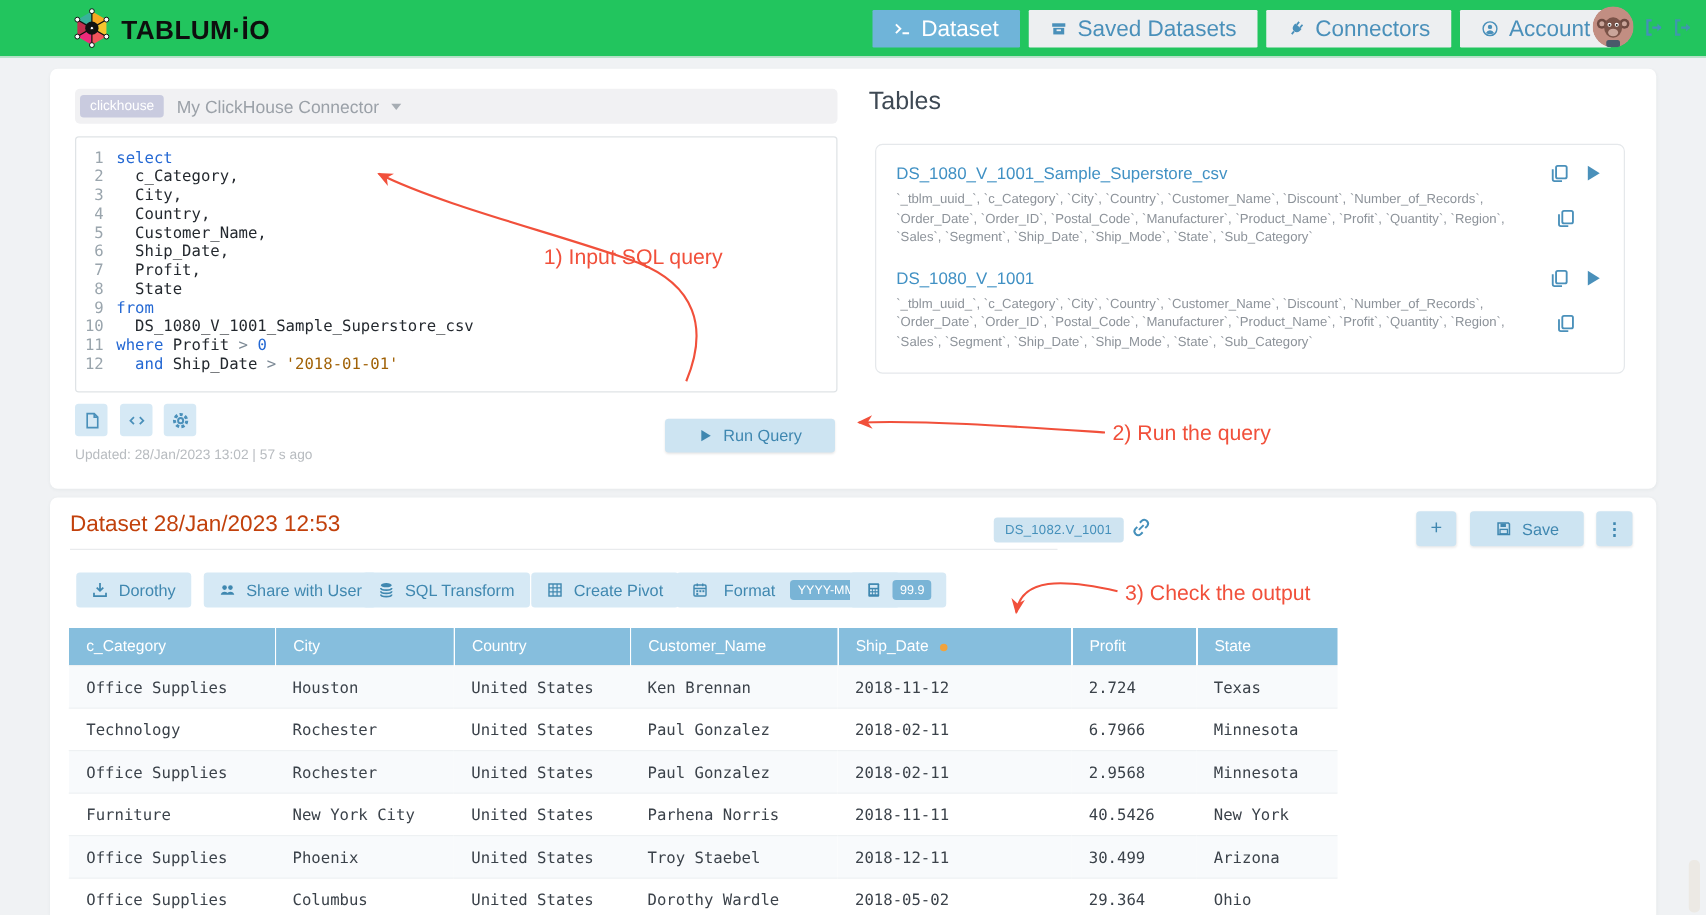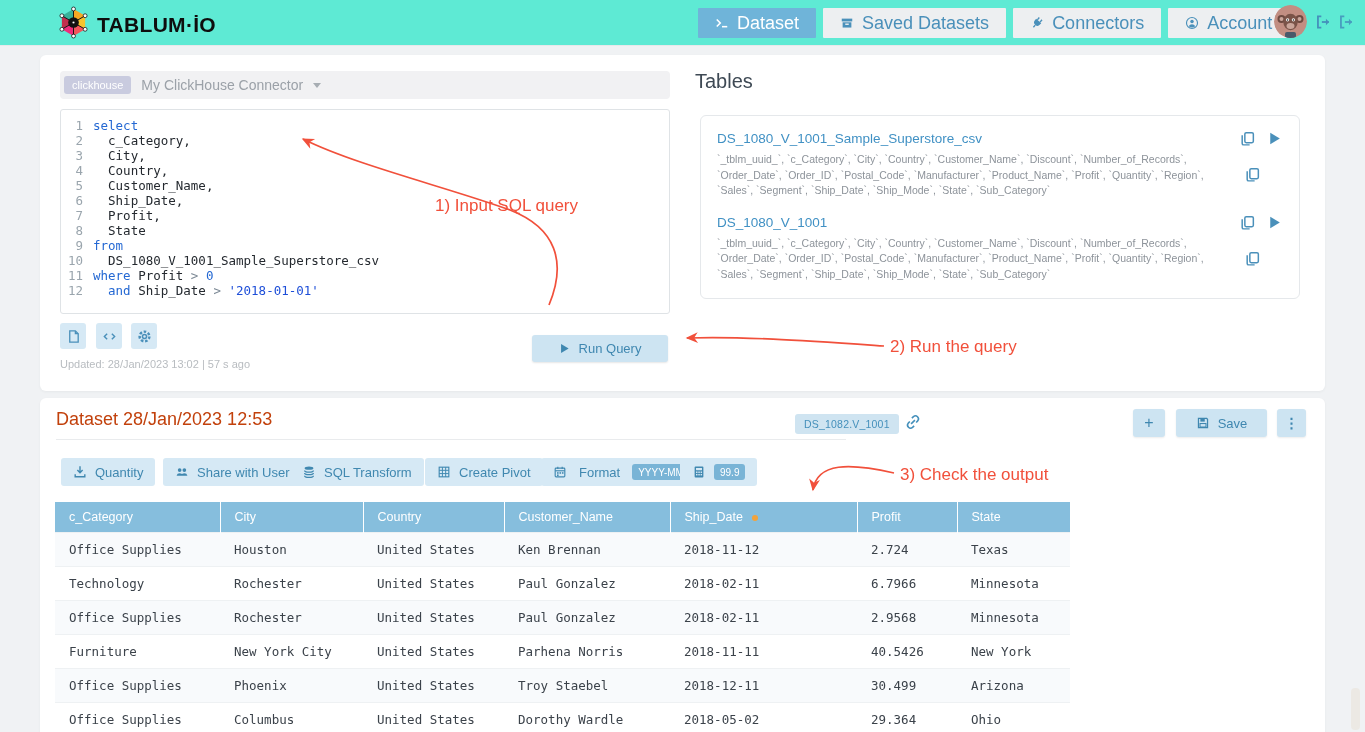--- a/index.html
+++ b/index.html
@@ -1,20 +1,20 @@
 <!DOCTYPE html>
 <html><head>
 <meta charset="utf-8">
 <style>
   * { margin:0; padding:0; box-sizing:border-box; }
   html,body { width:1365px; height:732px; overflow:hidden; }
   body { font-family:"Liberation Sans", sans-serif; background:#f0f2f4; position:relative; }
 
   
-  .topbar { position:absolute; left:0; top:0; width:1365px; height:46px; background:#5eead4;
+  .topbar { position:absolute; left:0; top:0; width:1365px; height:46px; background:#22c55e;
             border-bottom:1px solid #e7e9eb; z-index:10; }
   .brand { position:absolute; left:58px; top:6px; display:flex; align-items:center; gap:8px; }
   .brand-text { font-size:21px; font-weight:700; color:#0e0e0e; letter-spacing:.3px; }
   .nav { position:absolute; left:698px; top:8px; display:flex; gap:7px; }
   .nav-btn { height:30px; padding:0 17px; display:inline-flex; align-items:center; gap:8px;
              background:#edeff1; color:#4a90ba; border:none; border-radius:1px; font-size:18px;
              font-family:inherit; cursor:pointer; }
   .nav-btn.active { background:#6fb4d9; color:#fff; }
   .nav-btn svg { width:14px; height:14px; }
   .avatar { position:absolute; left:1274px; top:5px; width:33px; height:33px; border-radius:50%;
@@ -37,21 +37,21 @@
   .connector-bar .caret { color:#a7adb3; }
 
   
   .sql-editor { position:absolute; left:20px; top:54px; width:610px; height:205px;
                 border:1px solid #dfe3e6; border-radius:3px; padding-top:8px; overflow:hidden;
                 font-family:"DejaVu Sans Mono", monospace; font-size:12.5px; line-height:15px; cursor:text; }
   .code-line { display:flex; }
   .ln { width:32px; text-align:right; padding-right:10px; color:#9aa5ad; flex:none; }
   .code { white-space:pre; color:#24292f; }
   .tok-kw { color:#2468d3; }
-  .tok-str { color:#1d4ed8; }
+  .tok-str { color:#a16207; }
   .tok-num { color:#2468d3; }
   .tok-op { color:#7d8a96; }
 
   .mini-btn { position:absolute; top:268px; width:26px; height:26px; background:#d6e9f5; color:#4a90ba;
               border:none; border-radius:3px; display:flex; align-items:center; justify-content:center; cursor:pointer; }
   .mini-btn svg { width:15px; height:15px; }
   .mb-1 { left:20px; } .mb-2 { left:56px; } .mb-3 { left:91px; }
   .run-btn { position:absolute; left:492px; top:268px; width:136px; height:27px; background:#cde4f2;
              color:#3f87b0; border:none; border-radius:3px; font-size:13px; font-family:inherit;
              display:flex; align-items:center; justify-content:center; gap:9px; cursor:pointer;
@@ -394,21 +394,21 @@
   </button>
   <button class="sq-btn btn-menu">
     <span>⋮</span>
   </button>
 
   <button class="tool-btn tb-download">
     <svg viewBox="0 0 16 16">
         <path d="M8 1.5v7M5 5.8L8 8.8l3-3" stroke="currentColor" stroke-width="1.6" fill="none"></path>
         <path d="M2.5 10.5v3h11v-3" stroke="currentColor" stroke-width="1.6" fill="none"></path>
       </svg>
-    <span>Quantity</span>
+    <span>Dorothy</span>
   </button>
   <button class="tool-btn tb-share">
     <svg viewBox="0 0 16 16">
         <circle cx="5.3" cy="5.8" r="2.1" fill="currentColor"></circle>
         <circle cx="10.7" cy="5.8" r="2.1" fill="currentColor"></circle>
         <path d="M1.8 12.3a3.6 3.6 0 0 1 7 0zM7.2 12.3a3.6 3.6 0 0 1 7 0z" fill="currentColor"></path>
       </svg>
     <span>Share with User</span>
   </button>
   <button class="tool-btn tb-transform">

